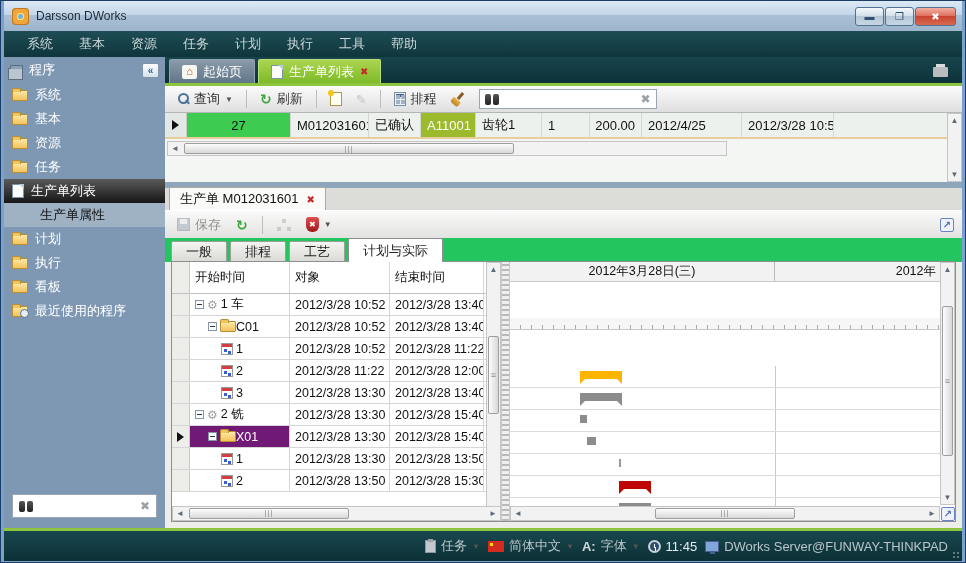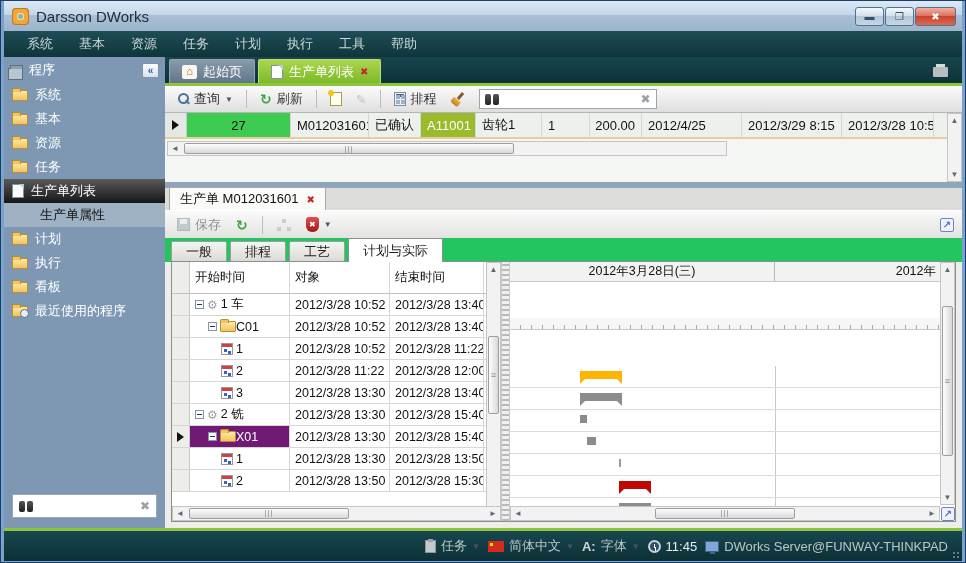--- a/index.html
+++ b/index.html
@@ -8,21 +8,21 @@
   .window { position:relative; width:966px; height:563px; background:#7BA2CC;
             border:1px solid #1C3E66; padding:0 3px 0 3px; }
 
   
   .titlebar { height:30px; background:linear-gradient(#DCE9F5,#C4D6E8 45%,#A9C0D6 46%,#9DB5CC);
               display:flex; align-items:center; padding:0 6px; }
   .app-logo { width:17px; height:17px; border-radius:3px; margin:0 7px 0 2px;
               background:radial-gradient(circle at 50% 50%, #FFD977 0 35%, #F0A63A 36% 75%, #D9822B);
               border:1px solid #C07A20; position:relative; }
   .app-logo::after { content:""; position:absolute; inset:5px; background:#6FB6DD; border-radius:50%; }
-  .title-text { color:#1E2A36; font-size:15px; }
+  .title-text { color:#1E2A36; font-size:12px; }
   .winbtns { margin-left:auto; display:flex; gap:1px; }
   .winbtn { width:29px; height:19px; border:1px solid #50718F; border-radius:3px;
             background:linear-gradient(#F4F8FB,#D4E0EA 45%,#B4C6D6 46%,#C6D6E4);
             color:#30506E; font-size:10px; line-height:17px; text-align:center; }
   .winbtn.close { width:41px; background:linear-gradient(#F0AFA0,#DE7260 45%,#C7402C 46%,#D96A52);
                   color:#fff; font-weight:bold; }
 
   
   .menubar { height:26px; background:linear-gradient(#1E4D55,#0F353B); display:flex;
              align-items:center; padding:0 10px; }
@@ -379,21 +379,20 @@
                   <span class="marker-arrow"></span>
                 </div>
                 <div class="g-cell cell-green" style="width: 104px;">27</div>
                 <div class="g-cell" style="width: 78px;">M012031601</div>
                 <div class="g-cell" style="width: 52px;">已确认</div>
                 <div class="g-cell cell-olive" style="width: 55px;">A11001</div>
                 <div class="g-cell" style="width: 66px;">齿轮1</div>
                 <div class="g-cell" style="width: 48px;">1</div>
                 <div class="g-cell cell-num" style="width: 52px;">200.00</div>
                 <div class="g-cell" style="width: 100px;">2012/4/25</div>
-                <div class="g-cell" style="width: 100px;">2012/3/29 8:15</div>
                 <div class="g-cell" style="width: 92px;">2012/3/28 10:52</div>
               </div>
             <div class="grid-hscroll-row">
               <div class="hscroll" style="width:560px;margin-left:2px">
                 <span class="sc-btn" style="width:14px">◄</span>
                 <div class="h-thumb" style="width:330px"></div>
               </div>
             </div>
           </div>
           <div class="vscroll" style="height:69px">

